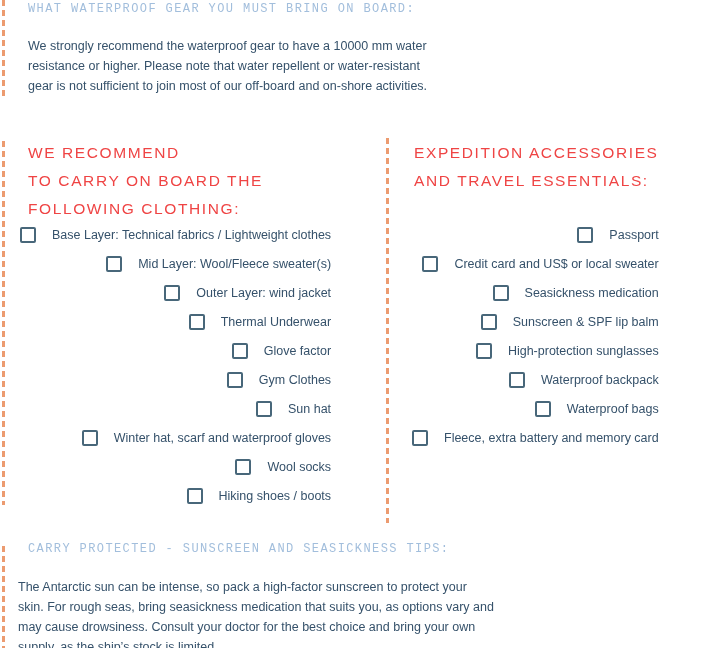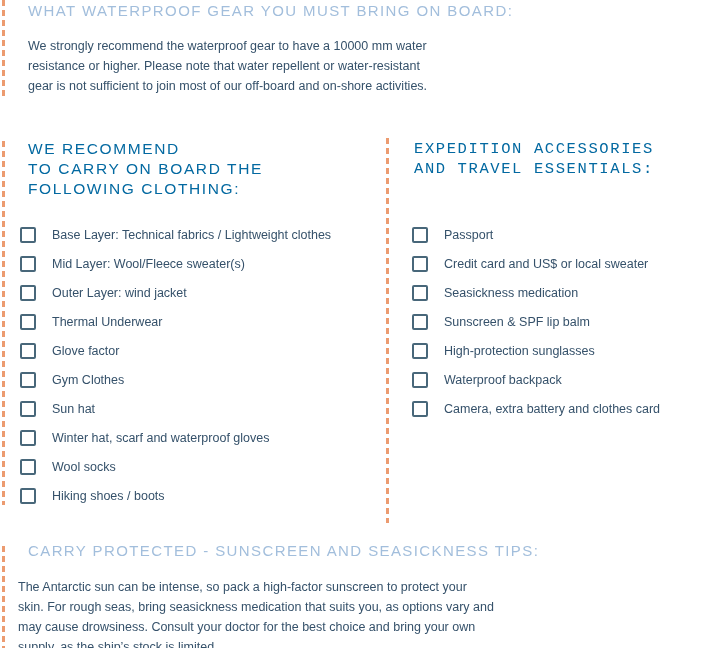--- a/index.html
+++ b/index.html
@@ -19,61 +19,63 @@
       transparent 6px, transparent 10px);
   }
   .vl-left-top { left: 2px; top: 0;     height: 99px; }
   .vl-left-mid { left: 2px; top: 141px; height: 364px; }
   .vl-left-bot { left: 2px; top: 546px; height: 102px; }
   .vl-center   { left: 386px; top: 138px; height: 385px; }
 
   .sec-title {
     position: absolute;
     color: #a2bedc;
-    font-size: 15px;
+    font-size: 12px;
     letter-spacing: 1.4px;
     font-weight: 400;
     white-space: nowrap;
+    font-family: Liberation Mono, monospace;
   }
   #top-title    { left: 28px; top: 2px; }
   #bottom-title { left: 28px; top: 542px; }
 
   .body-text {
     position: absolute;
     color: #35516a;
     font-size: 12.5px;
     line-height: 20px;
     white-space: pre-line;
   }
   #top-body    { left: 28px; top: 36px; }
   #bottom-body { left: 18px; top: 577px; }
 
   .col-title {
     position: absolute;
-    color: #0369a1;
+    color: #ef4444;
     font-size: 15.5px;
     letter-spacing: 1.6px;
-    line-height: 20px;
+    line-height: 28px;
     font-weight: 400;
     white-space: pre-line;
   }
   #col-left-title  { left: 28px;  top: 139px; }
-  #col-right-title { left: 414px; top: 139px; font-family: Liberation Mono, monospace; }
+  #col-right-title { left: 414px; top: 139px; }
 
   .checklist {
     position: absolute;
   }
   #list-left  { left: 20px;  top: 227px; }
   #list-right { left: 412px; top: 227px; }
 
   .row {
     display: flex;
     align-items: center;
     height: 16px;
     margin-bottom: 13px;
+    justify-content: flex-end;
   }
   .cb {
     box-sizing: border-box;
     width: 16px;
     height: 16px;
     border: 2px solid #48677a;
     border-radius: 2px;
     margin-right: 16px;
     flex: 0 0 auto;
     background: #ffffff;
@@ -168,21 +170,25 @@
   <div class="row">
     <span class="cb"></span>
     <span class="lbl">High-protection sunglasses</span>
   </div>
   <div class="row">
     <span class="cb"></span>
     <span class="lbl">Waterproof backpack</span>
   </div>
   <div class="row">
     <span class="cb"></span>
-    <span class="lbl">Camera, extra battery and clothes card</span>
+    <span class="lbl">Waterproof bags</span>
+  </div>
+  <div class="row">
+    <span class="cb"></span>
+    <span class="lbl">Fleece, extra battery and memory card</span>
   </div>
 </div>
 
 <div id="bottom-title" class="sec-title">CARRY PROTECTED - SUNSCREEN AND SEASICKNESS TIPS:</div>
 <div id="bottom-body" class="body-text">The Antarctic sun can be intense, so pack a high-factor sunscreen to protect your
 skin. For rough seas, bring seasickness medication that suits you, as options vary and
 may cause drowsiness. Consult your doctor for the best choice and bring your own
 supply, as the ship’s stock is limited.</div>
 
 </body></html>

